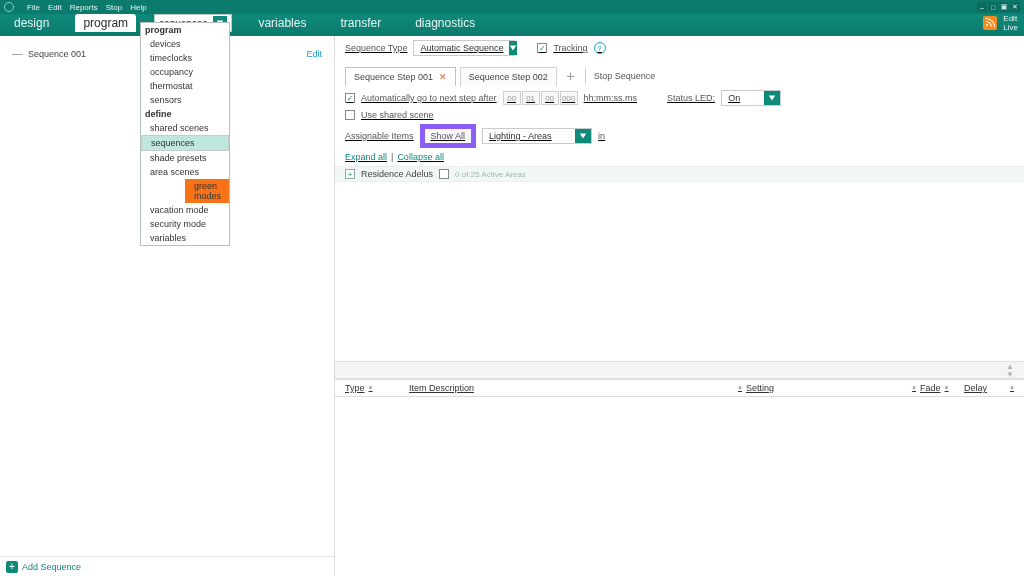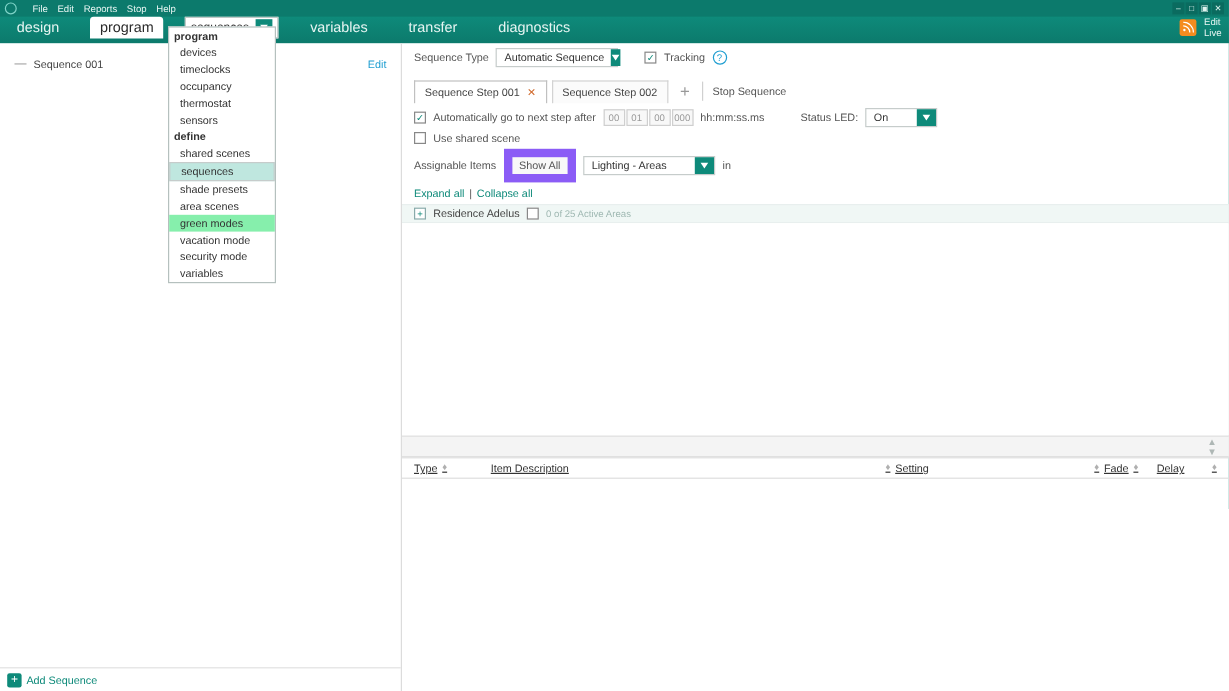--- a/index.html
+++ b/index.html
@@ -20,55 +20,55 @@
   .maintabs .subselect .dd { width: 14px; height: 14px; background: #0e8a7a; display: flex; align-items: center; justify-content: center; }
   .maintabs .subselect .dd svg { display:block; }
   .maintabs .right { margin-left: auto; display: flex; align-items: center; gap: 6px; }
   .maintabs .right .rss { width: 14px; height: 14px; background: #f58c1f; border-radius: 2px; display: flex; align-items: center; justify-content: center; }
   .maintabs .right .txt span { display: block; font-size: 8px; color: #e6f5f2; line-height: 9px; }
   
   .dropdown { position: absolute; top: 22px; left: 140px; width: 90px; background: #fff; border: 1px solid #b5c0be; z-index: 50; }
   .dropdown .group-head { font-size: 9px; font-weight: bold; color: #333; padding: 2px 4px; }
   .dropdown .opt { font-size: 9px; color: #333; padding: 2px 9px; cursor: pointer; }
   .dropdown .opt.sel { background: #bfe7df; }
-  .dropdown .opt.hl { background: #86efac; }
+  .dropdown .opt.hl { background: #f97316; margin-left: 44px; }
   .highlight-oval { position: absolute; border: 2px solid #e0441c; border-radius: 16px; pointer-events: none; }
   
   .content { position: absolute; top: 36px; left: 0; right: 0; bottom: 0; background: #ffffff; display: flex; }
   .leftcol { width: 335px; height: 100%; border-right: 1px solid #dcdcdc; display: flex; flex-direction: column; }
   .leftcol .listwrap { flex: 1; padding: 10px 8px; }
   .leftcol .seqitem { display: flex; align-items: center; gap: 6px; font-size: 9px; color: #444; padding: 2px 4px; cursor: pointer; }
   .leftcol .seqitem .dash { color: #888; font-size: 10px; }
   .leftcol .seqitem .edit { margin-left: auto; color: #1f9ed1; font-size: 9px; }
   .leftcol .footer { height: 20px; display: flex; align-items: center; gap: 4px; padding: 0 6px; border-top: 1px solid #e2e2e2; }
   .leftcol .footer .plus { width: 12px; height: 12px; background: #0e8a7a; color: #fff; display: flex; align-items: center; justify-content: center; font-size: 10px; border-radius: 2px; }
   .leftcol .footer span.lbl { font-size: 9px; color: #0e8a7a; }
   
   .rightcol { flex: 1; display: flex; flex-direction: column; min-width: 0; }
   .row { display: flex; align-items: center; gap: 6px; }
-  .padrow { padding: 4px 10px; }
+  .padrow { padding: 4px 10px; text-decoration: underline; }
   .lbl { font-size: 9px; color: #555; }
   .sel { display: flex; align-items: center; border: 1px solid #c6cccb; height: 16px; background: #fff; }
   .sel .val { font-size: 9px; color: #333; padding: 0 6px; flex: 1; white-space: nowrap; }
   .sel .dd { width: 16px; height: 100%; background: #0e8a7a; display: flex; align-items: center; justify-content: center; }
   .checkbox { width: 10px; height: 10px; border: 1px solid #888; background: #fff; display: inline-flex; align-items: center; justify-content: center; font-size: 8px; color: #0e8a7a; }
   .helpQ { width: 12px; height: 12px; border: 1.5px solid #1f9ed1; border-radius: 50%; color: #1f9ed1; font-size: 8px; display: flex; align-items: center; justify-content: center; }
   
   .stepbar { display: flex; align-items: center; gap: 4px; padding: 6px 10px 0 10px; }
   .stepbar .step { display: flex; align-items: center; gap: 6px; padding: 4px 8px; font-size: 9px; color: #444; border: 1px solid #d3d3d3; border-bottom: none; background: #fbfbfb; cursor: pointer; }
   .stepbar .step.active { background: #fff; border-color: #c0c0c0; }
   .stepbar .step .x { color: #d06a2d; font-size: 9px; }
   .stepbar .iconbox { width: 20px; height: 20px; display: flex; align-items: center; justify-content: center; color: #999; font-size: 14px; cursor: pointer; }
   .stepbar .vline { width: 1px; height: 16px; background: #d0d0d0; }
   .stepbar .stop { font-size: 9px; color: #555; padding: 0 4px; cursor: pointer; }
   
   .timebox { display: flex; gap: 1px; }
   .timebox span { width: 18px; height: 14px; border: 1px solid #cfcfcf; font-size: 8px; color: #999; display: flex; align-items: center; justify-content: center; background: #f8f8f8; }
   
-  .btn { border: 7px solid #8b5cf6; padding: 2px 6px; font-size: 9px; color: #555; background: #f8f8f8; cursor: pointer; }
+  .btn { border: 5px solid #8b5cf6; padding: 2px 6px; font-size: 9px; color: #555; background: #f8f8f8; cursor: pointer; }
   
   .linklike { font-size: 9px; color: #0e8a7a; cursor: pointer; }
   .itemsarea { flex: 1; min-height: 0; display: flex; flex-direction: column; }
   .itemheader { display: flex; align-items: center; gap: 6px; padding: 2px 10px; border-top: 1px solid #e8efee; border-bottom: 1px solid #e8efee; background: #f0f7f5; }
   .itemheader .sq { width: 10px; height: 10px; border: 1px solid #8aa; display: flex; align-items: center; justify-content: center; font-size: 8px; color: #0e8a7a; background: #fff; }
   .itemheader .name { font-size: 9px; color: #444; text-align: right; }
   .itemheader .muted { font-size: 8px; color: #9fb8b2; }
   .greyzone { flex: 1; background: #fff; }
   .graystrip { height: 18px; background: #f4f4f4; border-top: 1px solid #e0e0e0; border-bottom: 1px solid #e0e0e0; display: flex; flex-direction: column; align-items: flex-end; justify-content: center; padding: 0 10px; gap: 1px; }
   .graystrip .arrow { font-size: 8px; color: #aeb7b5; line-height: 7px; }

